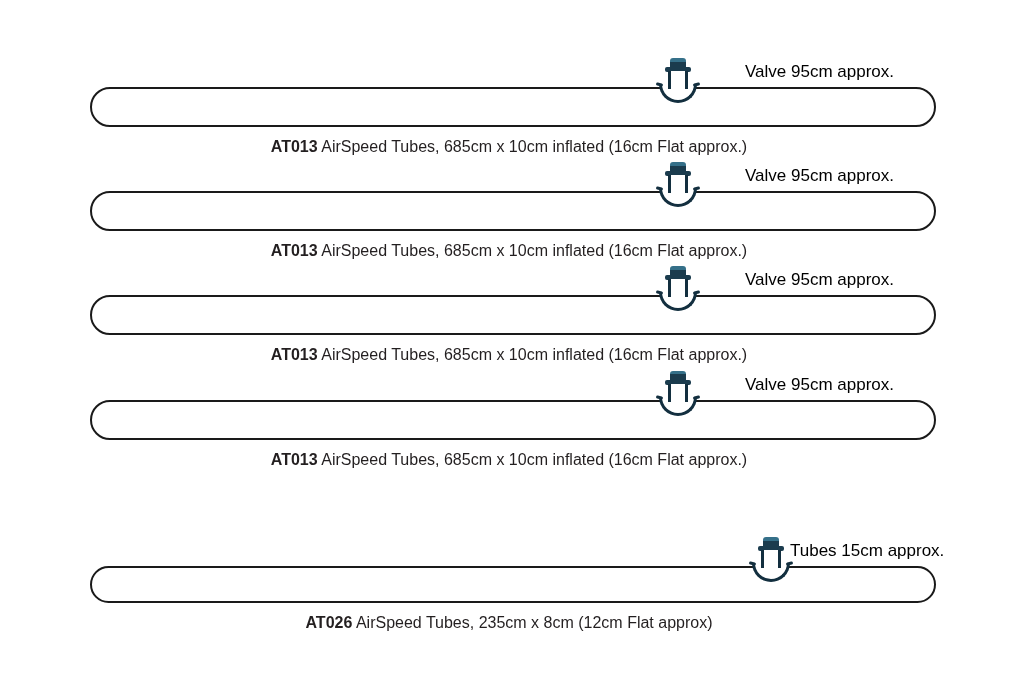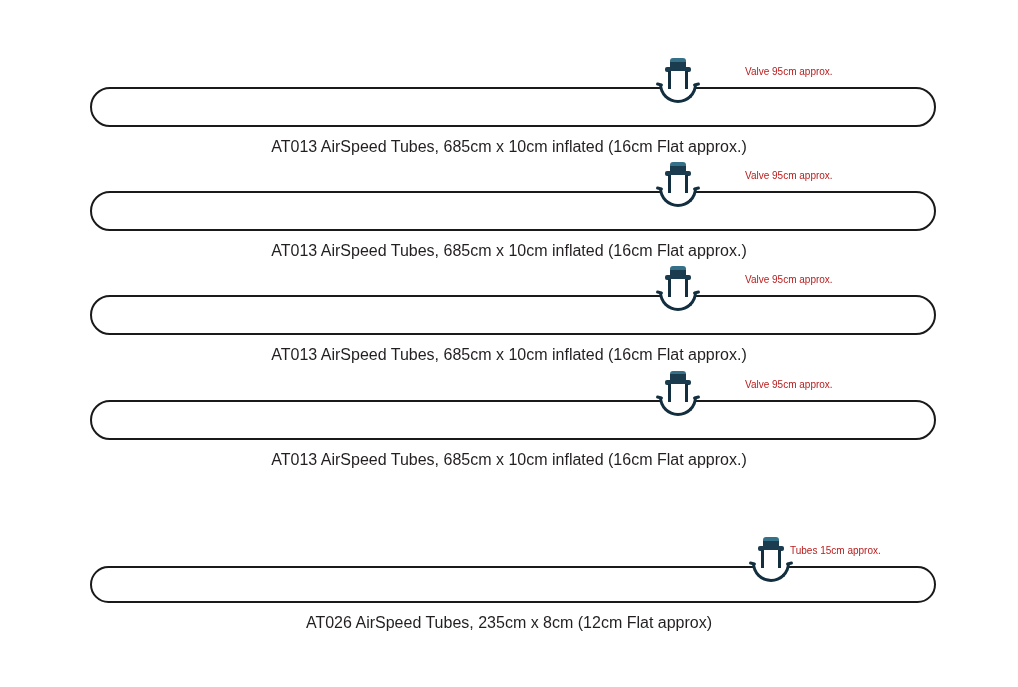--- a/index.html
+++ b/index.html
@@ -95,38 +95,38 @@
     box-sizing: border-box;
     background: #ffffff;
     border-left: 3px solid #132f3f;
     border-right: 3px solid #132f3f;
   }
   
   .valve-label {
     position: absolute;
     left: var(--lx);
     top: -23px;
-    font-size: 10px;
+    font-size: 17px;
     line-height: 16px;
-    color: #b91c1c;
+    color: #000000;
     white-space: nowrap;
     z-index: 3;
   }
   .caption {
     position: absolute;
     left: 0;
     top: calc(var(--h) + 10px);
     width: 1018px;
     text-align: center;
     font-size: 16px;
     line-height: 19px;
     color: #231f20;
     white-space: nowrap;
   }
-  .caption .code { font-weight: 400; }
+  .caption .code { font-weight: 700; }
 </style>
 </head>
 <body>
 
 <div id="stage">
 
   <div class="row" style="--top:87px; --h:40px; --vx:678px; --lx:745px;">
     <div class="tube"></div>
     <div class="valve">
       <div class="crown"></div>

